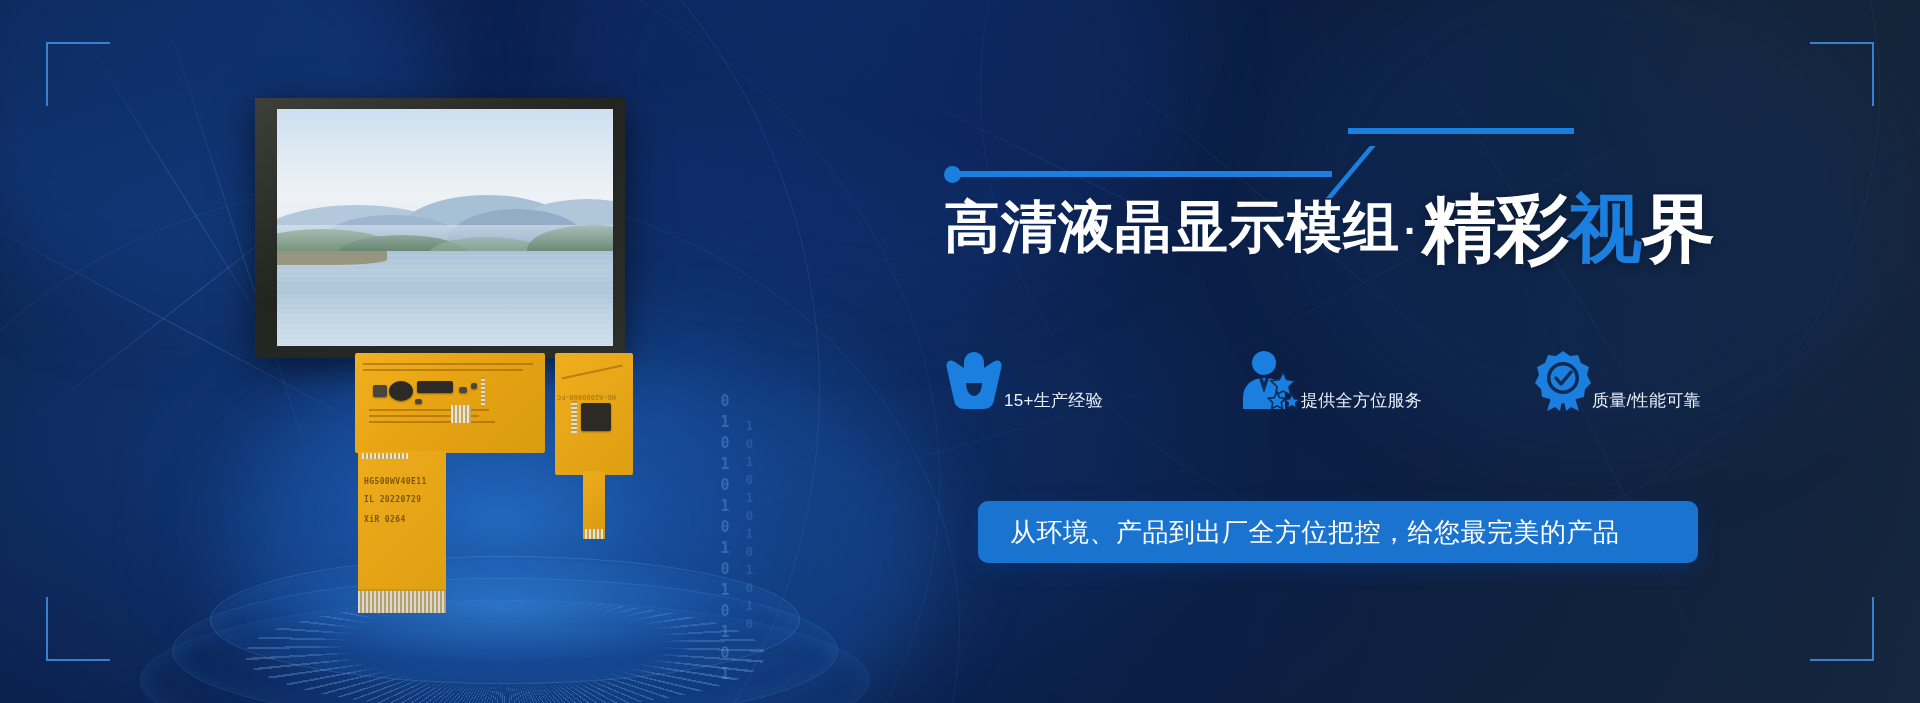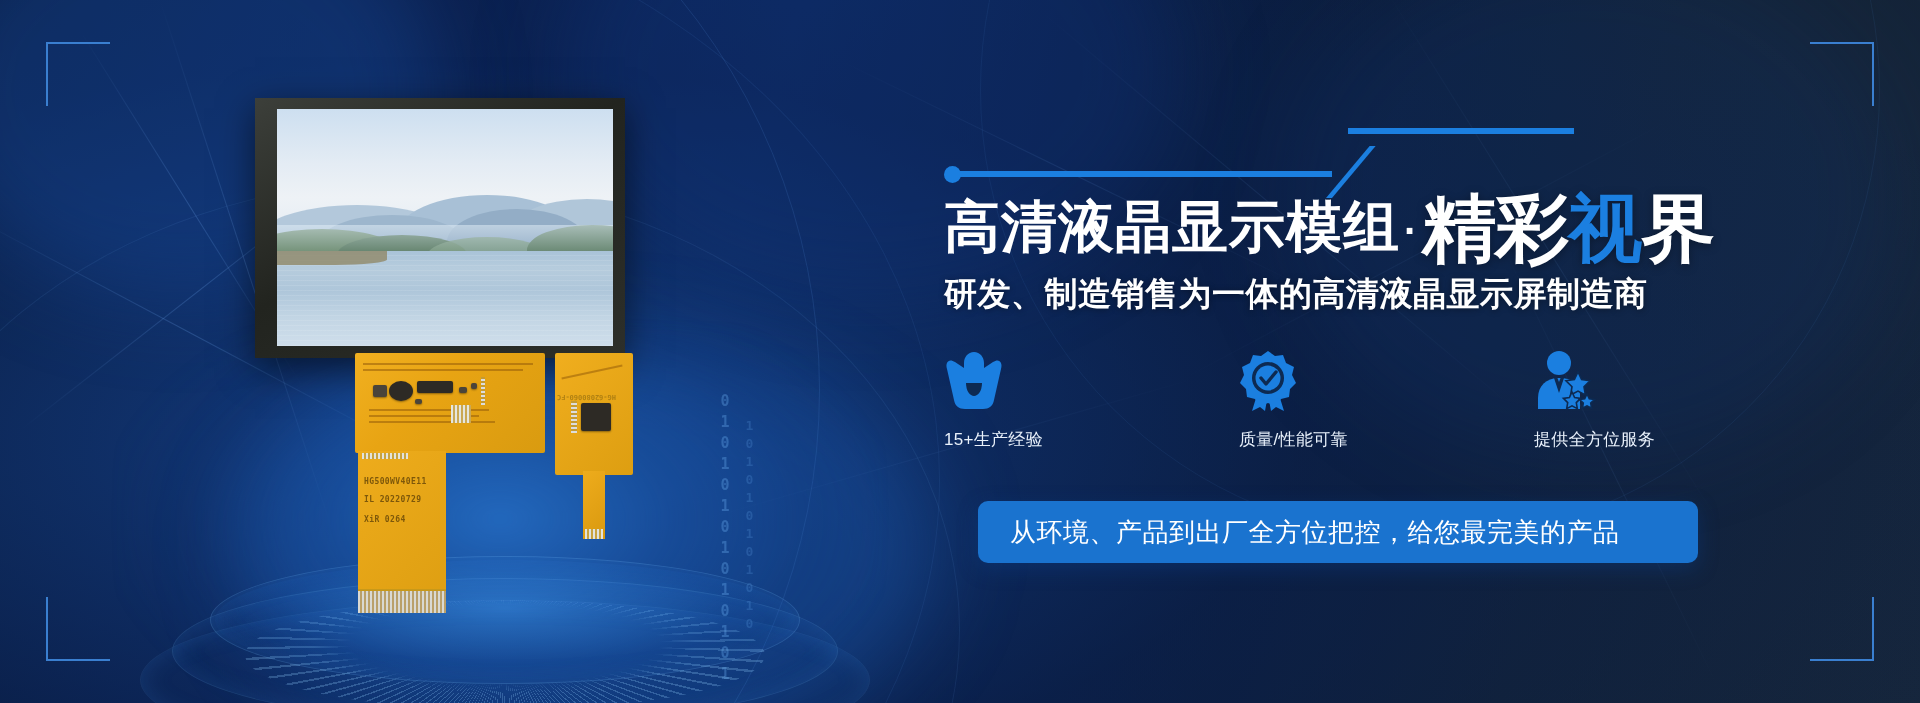--- a/index.html
+++ b/index.html
@@ -167,21 +167,21 @@
     position:absolute; left:944px; top:272px;
     font-size:33px; font-weight:700; color:#ffffff;
     letter-spacing:.5px; white-space:nowrap;
     text-shadow:0 1px 6px rgba(0,0,0,.4);
   }
 
   .features{
     position:absolute; left:944px; top:348px; width:760px;
     display:flex; justify-content:space-between; align-items:flex-end;
   }
-  .feature{width:170px; display:flex; flex-direction:column; align-items:flex-start;}
+  .feature{width:170px; display:flex; flex-direction:row; align-items:flex-end;}
   .feature .ficon{height:64px; display:flex; align-items:flex-end; justify-content:center;}
   .feature .flabel{
     margin-top:16px; color:#e9f1fb; font-size:17px; font-weight:400;
     white-space:nowrap; letter-spacing:.3px;
   }
 
   .cta{
     position:absolute; left:950px; top:501px; width:720px; height:62px;
     background:#1a73cf; border-radius:10px;
     display:flex; align-items:center;
@@ -313,62 +313,61 @@
     <div class="deco-dot"></div>
     <div class="deco-seg" style="left:12px;top:45px;width:376px;height:6px;"></div>
     <div class="deco-seg" style="left:382px;top:20px;width:6px;height:52px;transform:skewX(-40deg);transform-origin:bottom;"></div>
     <div class="deco-seg" style="left:404px;top:2px;width:226px;height:6px;"></div>
   </div>
 
   <div class="headline">
     <span>高清液晶显示模组</span><span class="sep">·</span><span class="big">精彩</span><span class="big big-blue">视</span><span class="big">界</span>
   </div>
 
-  <div class="subhead">研发、制造销售为一体的高清液晶显示屏制造商</div>
 
   <div class="features">
 
     <div class="feature">
       <div class="ficon">
         <svg width="60" height="62" viewBox="0 0 60 62">
           <path d="M30 2 C36 2 40 7 40 13 L40 18 L49 12 C55 8 59 12 57 19 L50 50 C49 56 45 59 39 59 L21 59 C15 59 11 56 10 50 L3 19 C1 12 5 8 11 12 L20 18 L20 13 C20 7 24 2 30 2 Z" fill="#1b7fe0"></path>
           <path d="M22 33 C22 41 26 46 30 46 C34 46 38 41 38 33 Z" fill="#0d2a52"></path>
         </svg>
       </div>
       <div class="flabel">15+生产经验</div>
     </div>
 
+
+    <div class="feature">
+      <div class="ficon">
+        <svg width="62" height="62" viewBox="0 0 62 62">
+          <circle cx="25" cy="13" r="12" fill="#1b7fe0"></circle>
+          <path d="M25 28 C12 28 4 36 4 48 L4 59 L46 59 L46 44 C46 34 38 28 25 28 Z" fill="#1b7fe0"></path>
+          <path d="M20 28 L25 43 L30 28 L27 27 L25 32 L23 27 Z" fill="#0d2a52"></path>
+          <path d="M44 22 L47.6 29.6 L56 30.8 L50 36.7 L51.4 45 L44 41.1 L36.6 45 L38 36.7 L32 30.8 L40.4 29.6 Z" fill="#1b7fe0" stroke="#0d2a52" stroke-width="1.6"></path>
+          <path d="M38 42 L40.6 47.5 L46.6 48.4 L42.3 52.6 L43.3 58.6 L38 55.8 L32.7 58.6 L33.7 52.6 L29.4 48.4 L35.4 47.5 Z" fill="#1b7fe0" stroke="#0d2a52" stroke-width="1.6"></path>
+          <path d="M53 44 L55.3 48.7 L60.5 49.5 L56.7 53.1 L57.6 58.3 L53 55.8 L48.4 58.3 L49.3 53.1 L45.5 49.5 L50.7 48.7 Z" fill="#1b7fe0" stroke="#0d2a52" stroke-width="1.6"></path>
+        </svg>
+      </div>
+      <div class="flabel">提供全方位服务</div>
+    </div>
 
     <div class="feature">
       <div class="ficon">
         <svg width="58" height="62" viewBox="0 0 58 62">
           <path d="M29 1 L36 6 L44 5 L47 13 L55 17 L53 25 L57 33 L51 39 L50 47 L42 49 L37 56 L29 53 L21 56 L16 49 L8 47 L7 39 L1 33 L5 25 L3 17 L11 13 L14 5 L22 6 Z" fill="#1b7fe0"></path>
           <circle cx="29" cy="28" r="16" fill="#0d2a52"></circle>
           <circle cx="29" cy="28" r="12.5" fill="#1b7fe0"></circle>
           <path d="M22 28 L27 34 L37 22" fill="none" stroke="#0d2a52" stroke-width="3.4" stroke-linecap="round" stroke-linejoin="round"></path>
           <path d="M17 48 L13 61 L21 57 L26 61 L28 50 Z" fill="#1b7fe0"></path>
           <path d="M41 48 L45 61 L37 57 L32 61 L30 50 Z" fill="#1b7fe0"></path>
         </svg>
       </div>
       <div class="flabel">质量/性能可靠</div>
     </div>
 
-    <div class="feature">
-      <div class="ficon">
-        <svg width="62" height="62" viewBox="0 0 62 62">
-          <circle cx="25" cy="13" r="12" fill="#1b7fe0"></circle>
-          <path d="M25 28 C12 28 4 36 4 48 L4 59 L46 59 L46 44 C46 34 38 28 25 28 Z" fill="#1b7fe0"></path>
-          <path d="M20 28 L25 43 L30 28 L27 27 L25 32 L23 27 Z" fill="#0d2a52"></path>
-          <path d="M44 22 L47.6 29.6 L56 30.8 L50 36.7 L51.4 45 L44 41.1 L36.6 45 L38 36.7 L32 30.8 L40.4 29.6 Z" fill="#1b7fe0" stroke="#0d2a52" stroke-width="1.6"></path>
-          <path d="M38 42 L40.6 47.5 L46.6 48.4 L42.3 52.6 L43.3 58.6 L38 55.8 L32.7 58.6 L33.7 52.6 L29.4 48.4 L35.4 47.5 Z" fill="#1b7fe0" stroke="#0d2a52" stroke-width="1.6"></path>
-          <path d="M53 44 L55.3 48.7 L60.5 49.5 L56.7 53.1 L57.6 58.3 L53 55.8 L48.4 58.3 L49.3 53.1 L45.5 49.5 L50.7 48.7 Z" fill="#1b7fe0" stroke="#0d2a52" stroke-width="1.6"></path>
-        </svg>
-      </div>
-      <div class="flabel">提供全方位服务</div>
-    </div>
-
   </div>
 
   <div class="cta">
     <span>从环境、产品到出厂全方位把控，给您最完美的产品</span>
   </div>
 
 </div>
 
 </body></html>

